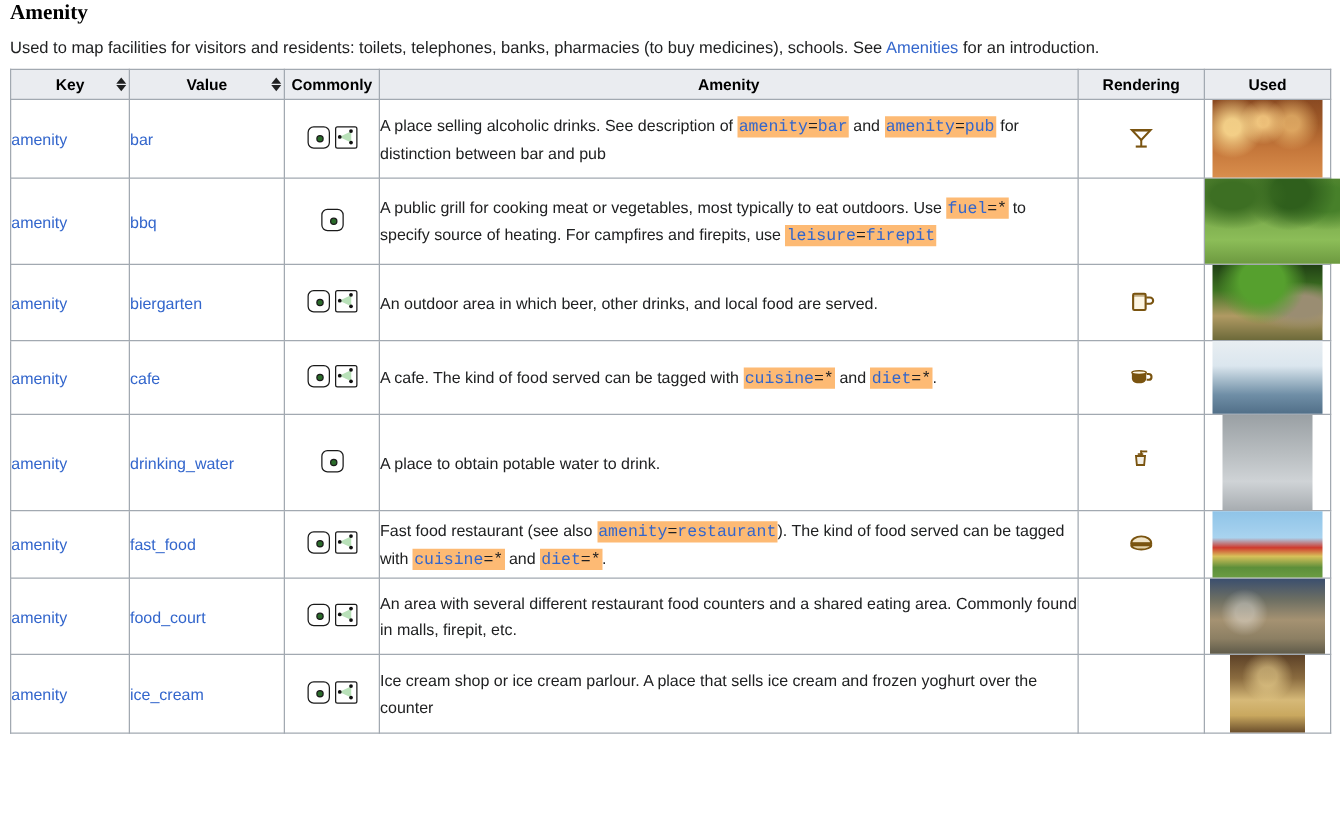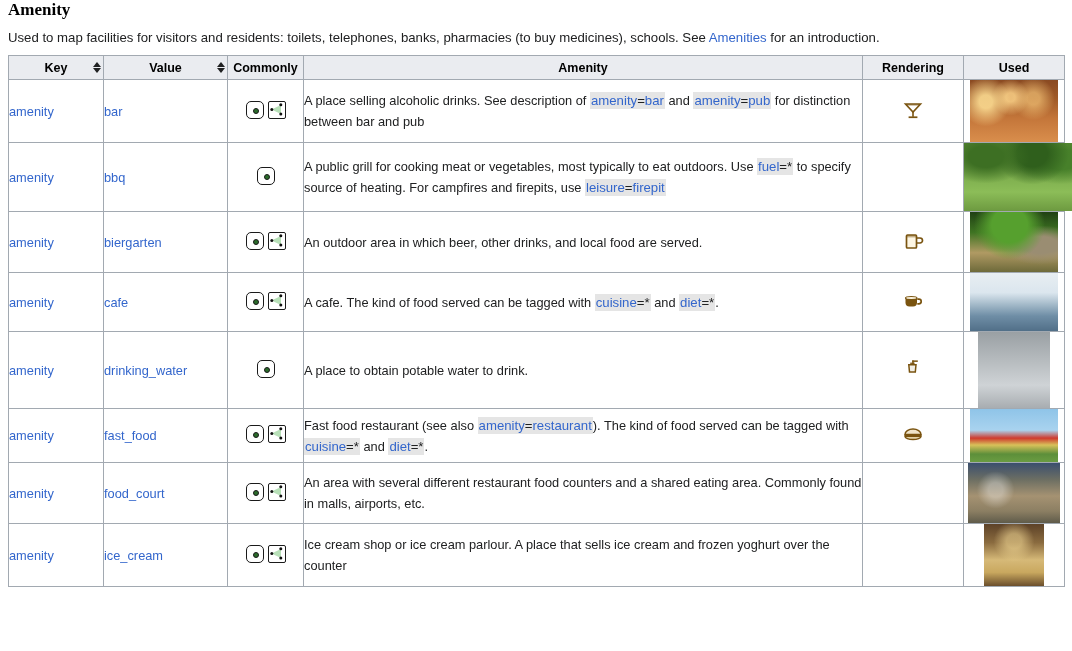--- a/index.html
+++ b/index.html
@@ -122,23 +122,23 @@
     padding: 2px;
   }
   td.c-photo {
     text-align: center;
     padding: 0;
     vertical-align: middle;
   }
 
   
   code.tag {
-    font-family: Liberation Sans, sans-serif;
+    font-family: Liberation Mono, monospace;
     font-size: 13.2px;
-    background: #e5e5e5;
+    background: #fdba74;
     color: #202122;
     padding: 1px 1px;
     white-space: nowrap;
   }
   code.tag .k { color: #3366cc; }
   code.tag .v { color: #3366cc; }
   code.tag .eq { color: #202122; }
 
   
   .elem-icons {
@@ -358,21 +358,21 @@
                 <span class="ico-node"></span>
                 <span class="ico-area">
                   <svg width="15" height="15" viewBox="0 0 15 15" style="display:block">
                     <polygon points="2.5,7.5 12,3 12,12" fill="#b8e0b8"></polygon>
                     <circle cx="2.8" cy="7.5" r="1.5" fill="#111"></circle>
                     <circle cx="11.8" cy="2.8" r="1.5" fill="#111"></circle>
                     <circle cx="11.8" cy="12" r="1.5" fill="#111"></circle>
                   </svg>
                 </span>
               </span></td>
-            <td class="c-comment">An area with several different restaurant food counters and a shared eating area. Commonly found in malls, airports, etc.</td>
+            <td class="c-comment">An area with several different restaurant food counters and a shared eating area. Commonly found in malls, firepit, etc.</td>
             <td class="c-render"></td>
             <td class="c-photo"><span class="photo" style="width: 92px; height: 60px; background: radial-gradient(circle at 30% 45%, rgba(255, 255, 255, 0.35) 0px, rgba(255, 255, 255, 0.35) 10%, transparent 26%), linear-gradient(rgb(59, 79, 110) 0%, rgb(109, 111, 99) 28%, rgb(165, 146, 114) 55%, rgb(140, 127, 99) 80%, rgb(95, 91, 74) 100%);"></span></td>
           </tr>
           <tr>
             <td class="c-key"><a href="#">amenity</a></td>
             <td class="c-value"><a href="#">ice_cream</a></td>
             <td class="c-element"><span class="elem-icons">
                 <span class="ico-node"></span>
                 <span class="ico-area">
                   <svg width="15" height="15" viewBox="0 0 15 15" style="display:block">

